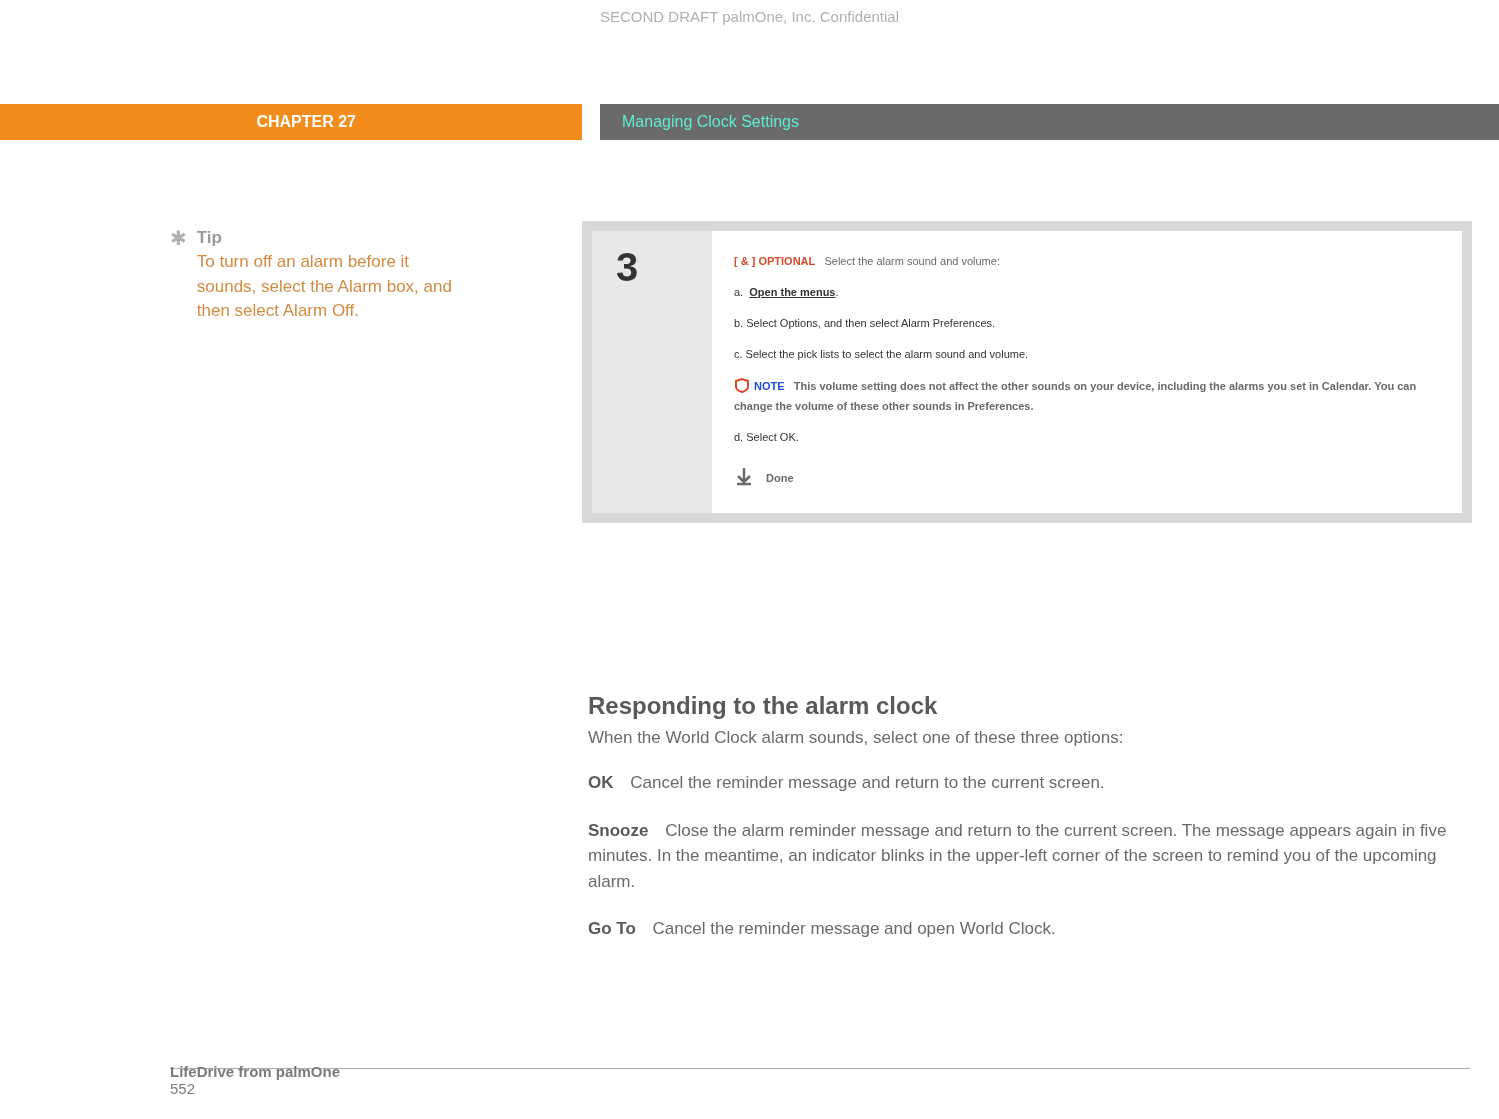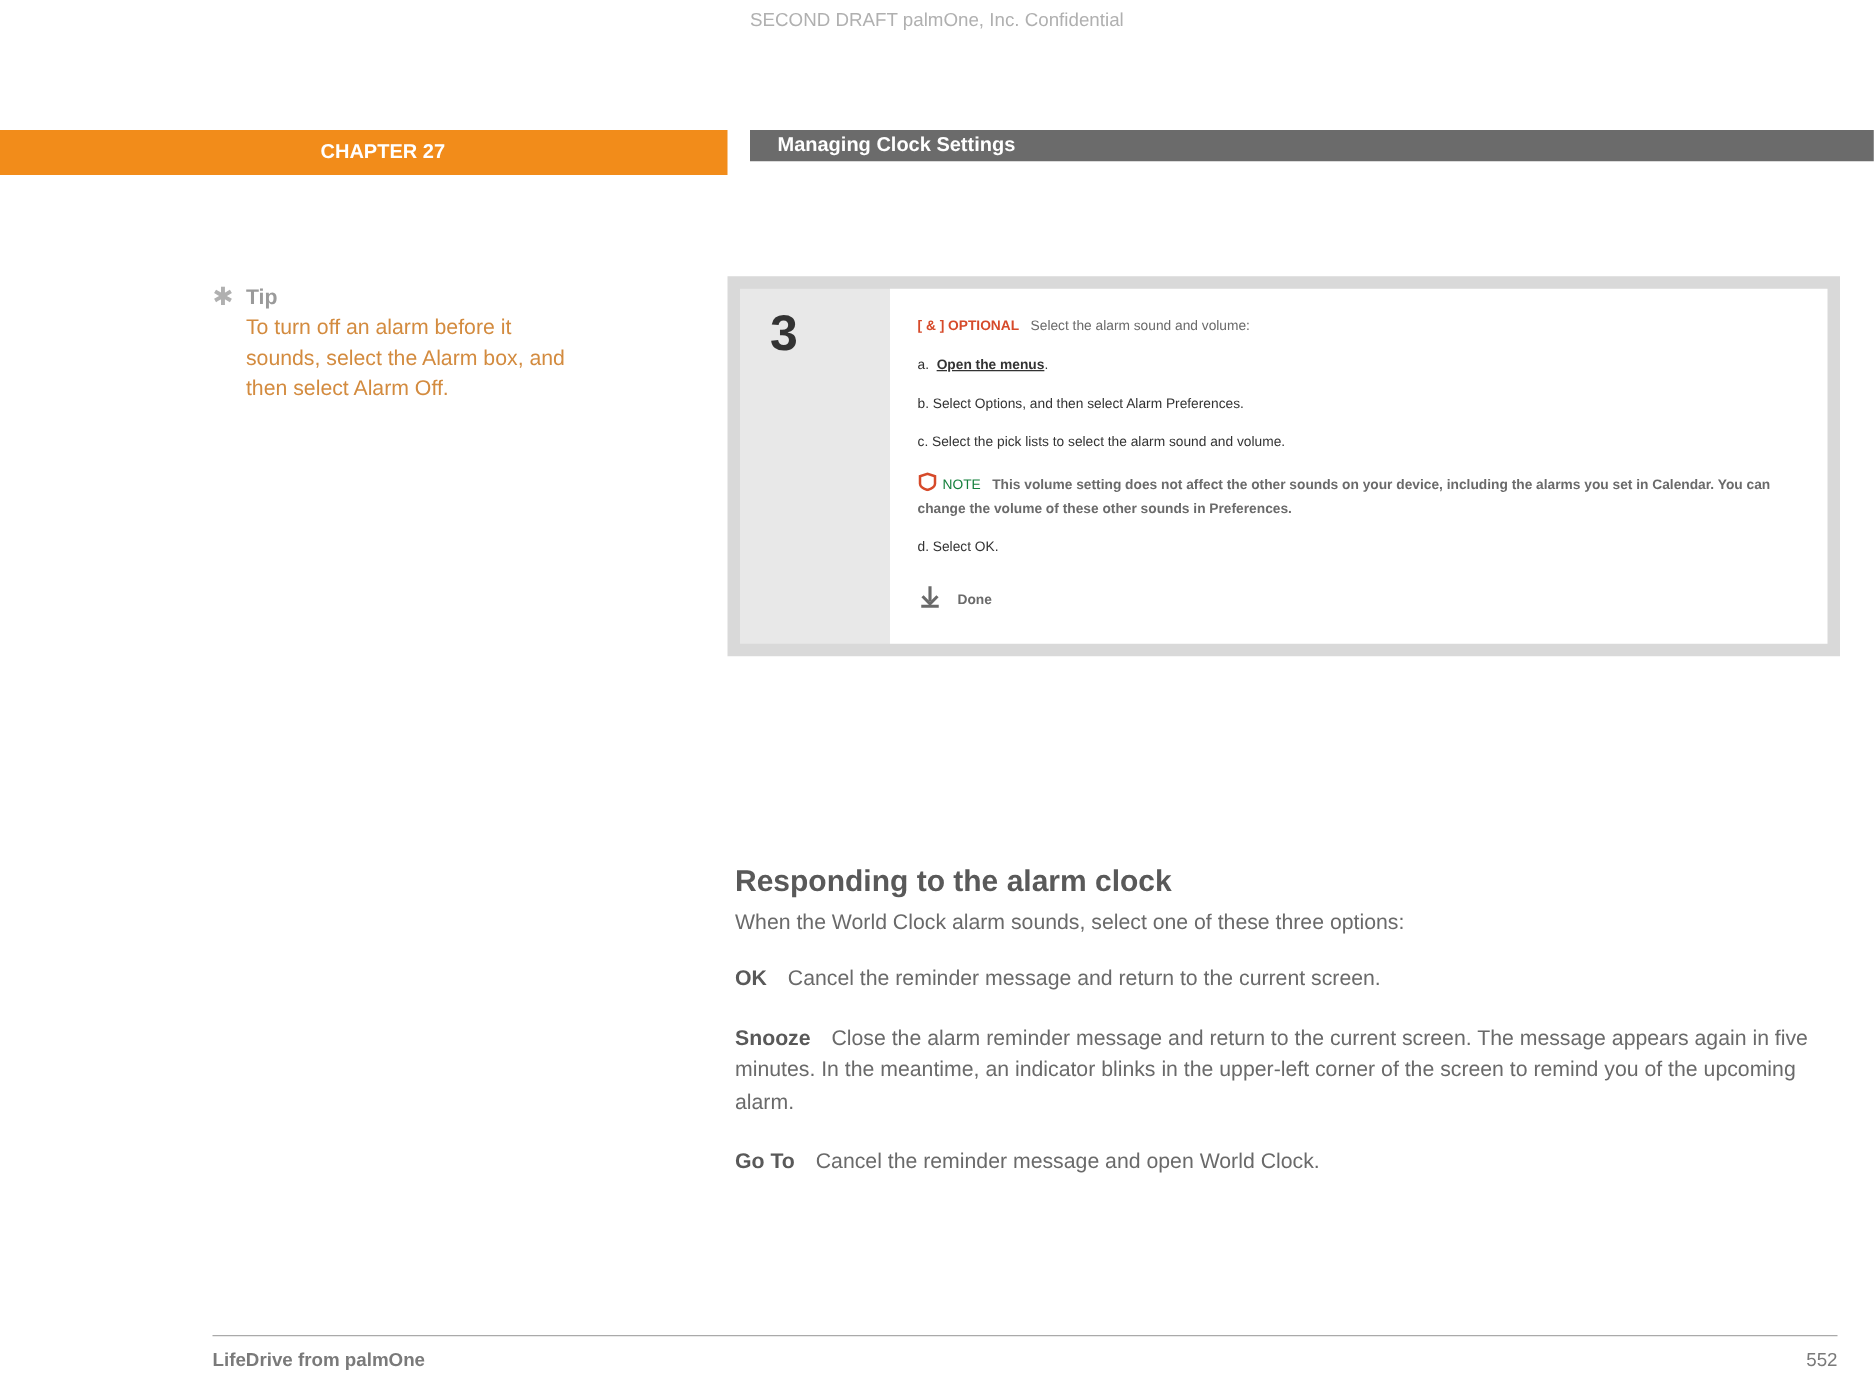--- a/index.html
+++ b/index.html
@@ -38,26 +38,26 @@
       align-items: center;
       justify-content: flex-end;
       padding-right: 226px;
       color: #ffffff;
       font-weight: bold;
       font-size: 16px;
     }
     .chapter-gray {
       background: #6b6b6b;
       flex: 1;
-      height: 25px;
+      height: 36px;
       display: flex;
       align-items: center;
       padding-left: 22px;
-      color: #ffffff;
-      font-weight: bold;
+      color: #5eead4;
+      font-weight: normal;
       font-size: 16px;
     }
     .sidebar {
       position: absolute;
       left: 170px;
       top: 228px;
       width: 290px;
     }
     .tip-row {
       display: flex;
@@ -138,22 +138,22 @@
       margin: 14px 0;
       color: #6a6a6a;
       font-weight: bold;
     }
     .note-icon {
       display: inline-block;
       vertical-align: middle;
       margin-right: 4px;
     }
     .note-label {
-      color: #15803d;
-      font-weight: normal;
+      color: #1d4ed8;
+      font-weight: bold;
     }
     .note-link {
     }
     .done-row {
       margin-top: 20px;
       display: flex;
       align-items: center;
       font-weight: bold;
       color: #6a6a6a;
     }
@@ -197,20 +197,21 @@
     }
     .footer {
       position: absolute;
       left: 170px;
       bottom: 22px;
       width: 1300px;
       display: flex;
       justify-content: space-between;
       font-size: 15px;
       color: #7a7a7a;
+      flex-direction: column;
     }
     .footer-left { font-weight: bold; }
   </style>
 </head>
 <body>
 
 <div class="draft-header">SECOND DRAFT palmOne, Inc.  Confidential</div>
 
 <div class="chapter-bar">
   <div class="chapter-orange">CHAPTER 27</div>

